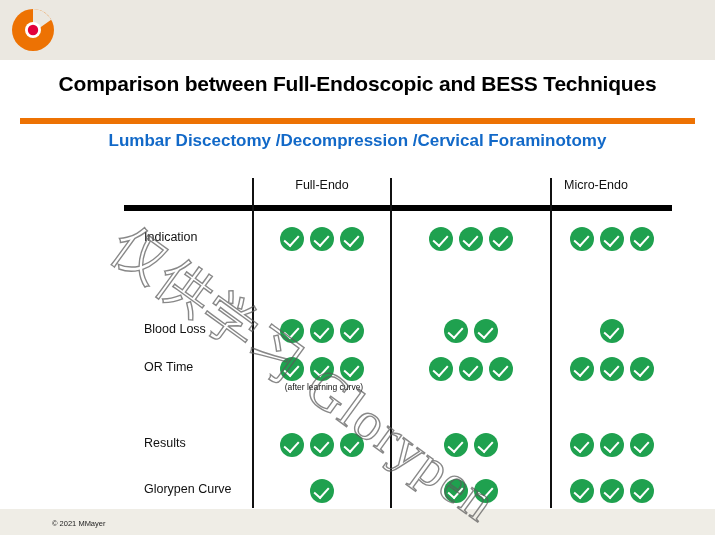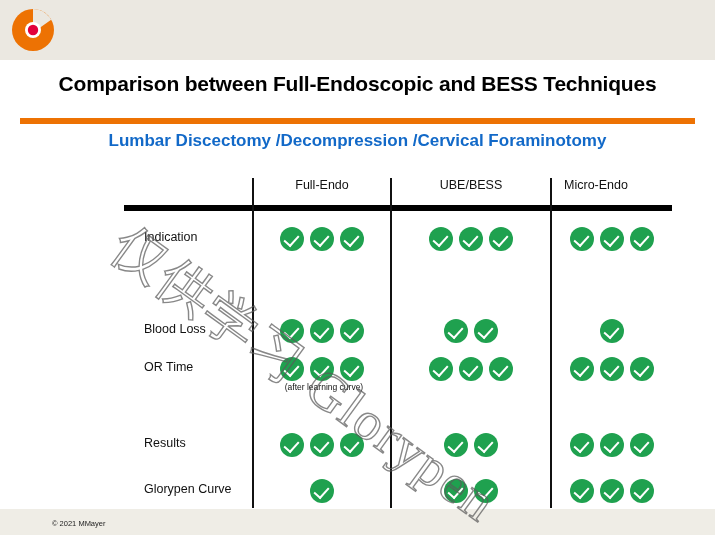--- a/index.html
+++ b/index.html
@@ -221,21 +221,20 @@
   </div>
 </div>
 
 <div id="slide-title">Comparison between Full-Endoscopic and BESS Techniques</div>
 <div id="accent-bar"></div>
 <div id="slide-subtitle">Lumbar Discectomy /Decompression /Cervical Foraminotomy</div>
 
 <div id="table-area">
   <div id="col-head-row">
       <div class="col-head" style="left: 254px; width: 136px;">Full-Endo</div>
-      <div class="col-head" style="left: 392px; width: 158px;">UBE/BESS</div>
       <div class="col-head" style="left: 536px; width: 120px;">Micro-Endo</div>
     </div>
   <div id="hdr-rule"></div>
 <div class="vdivider" style="left: 252px;"></div>
     <div class="vdivider" style="left: 390px;"></div>
     <div class="vdivider" style="left: 550px;"></div>
     <div class="row" style="top: 48px;">
       <div class="row-label">Indication</div>
       <div class="cell" style="left: 254px; width: 136px;">
         <span class="check" style="background: rgb(31, 161, 79);"></span>

